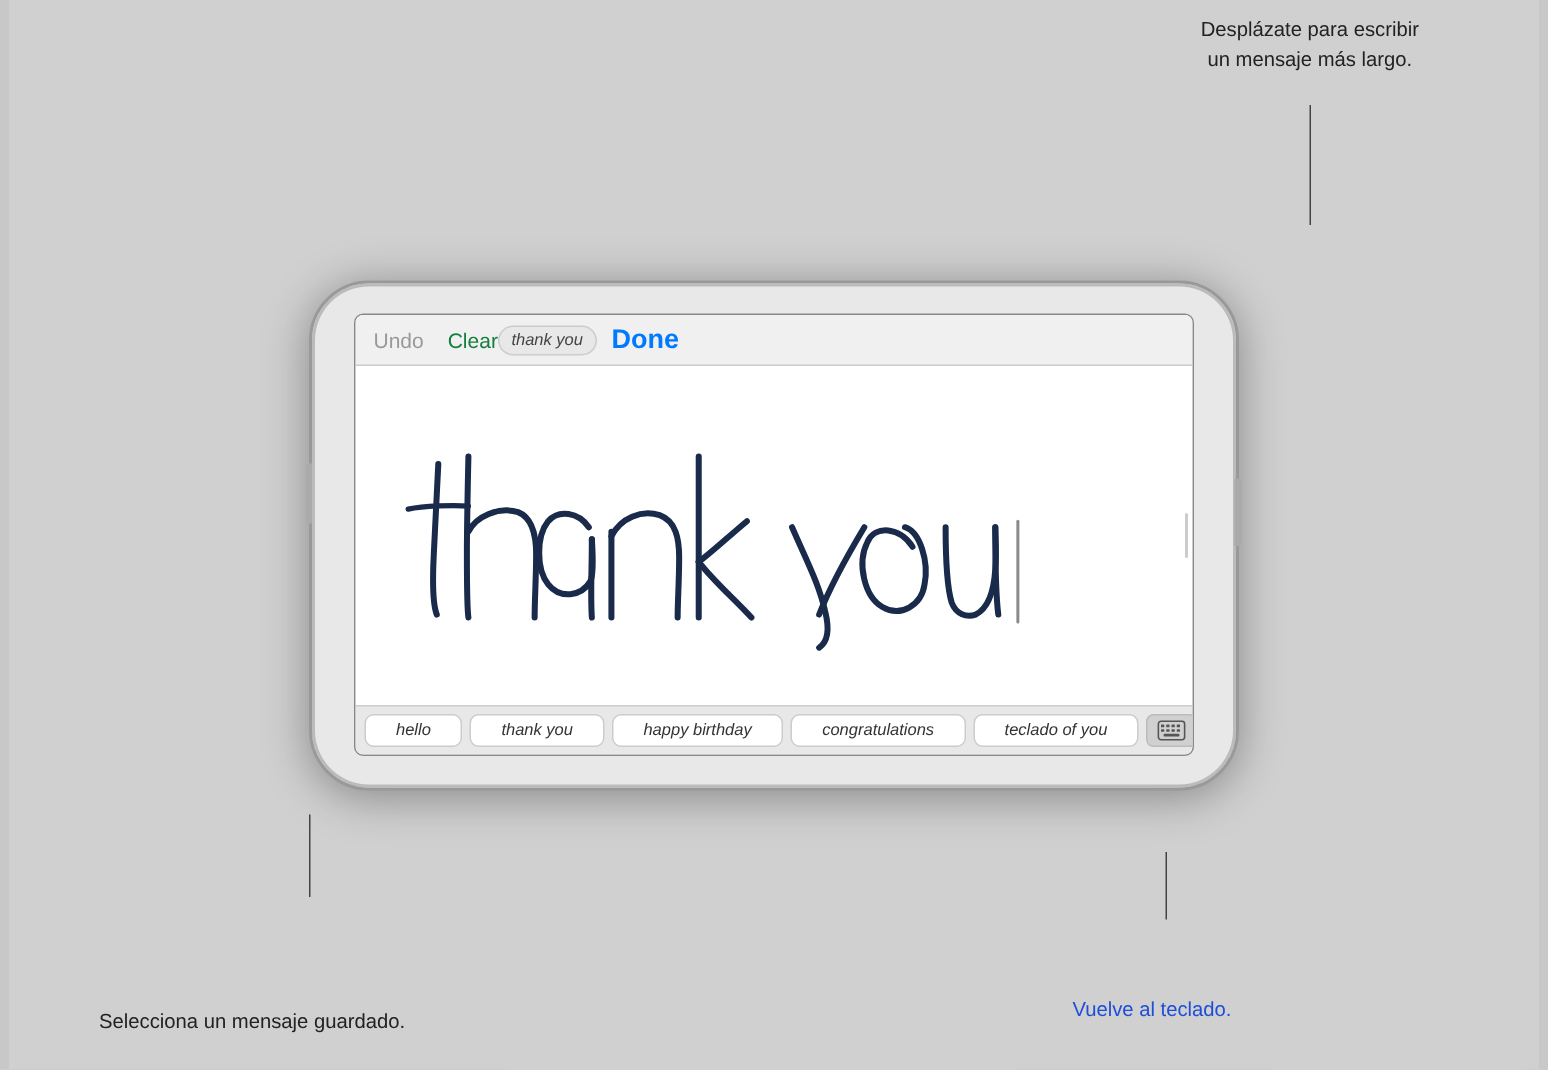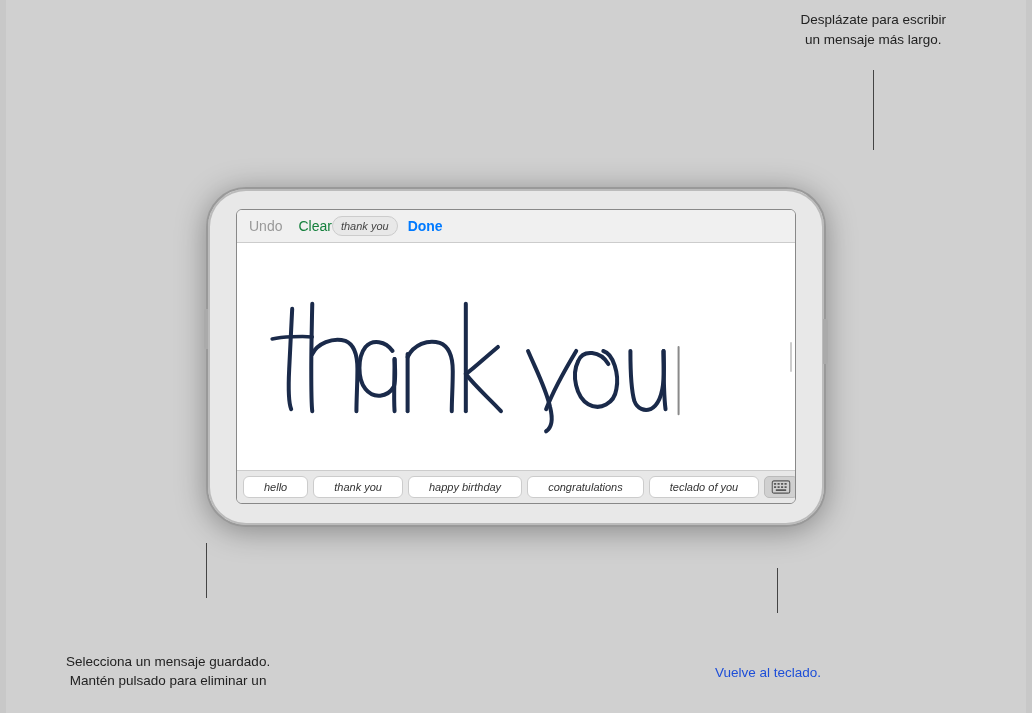--- a/index.html
+++ b/index.html
@@ -176,21 +176,21 @@
       background: #e8e8e8;
       border: 1px solid #ccc;
       border-radius: 10px;
       padding: 3px 8px;
       font-size: 11px;
       color: #444;
       font-style: italic;
     }
 
     .btn-done {
-      font-size: 14px;
+      font-size: 18px;
       color: #007aff;
       background: none;
       border: none;
       cursor: pointer;
       font-weight: 600;
     }
 
     
     .writing-area {
       flex: 1;
@@ -264,21 +264,20 @@
 
 <div class="scene">
 
   <div class="annotation-top">
     <span>Desplázate para escribir<br>un mensaje más largo.</span>
   </div>
   <div class="annotation-line-top"></div>
 
   <div class="annotation-bottom-left">
     <div>Selecciona un mensaje guardado.</div>
-    <div>Mantén pulsado para eliminar un</div>
   </div>
   <div class="annotation-line-bottom-left"></div>
 
   <div class="annotation-bottom-right">
     <div>Vuelve al teclado.</div>
   </div>
   <div class="annotation-line-bottom-right"></div>
 
   <div class="phone">
     <div class="phone-btn-left"></div>

